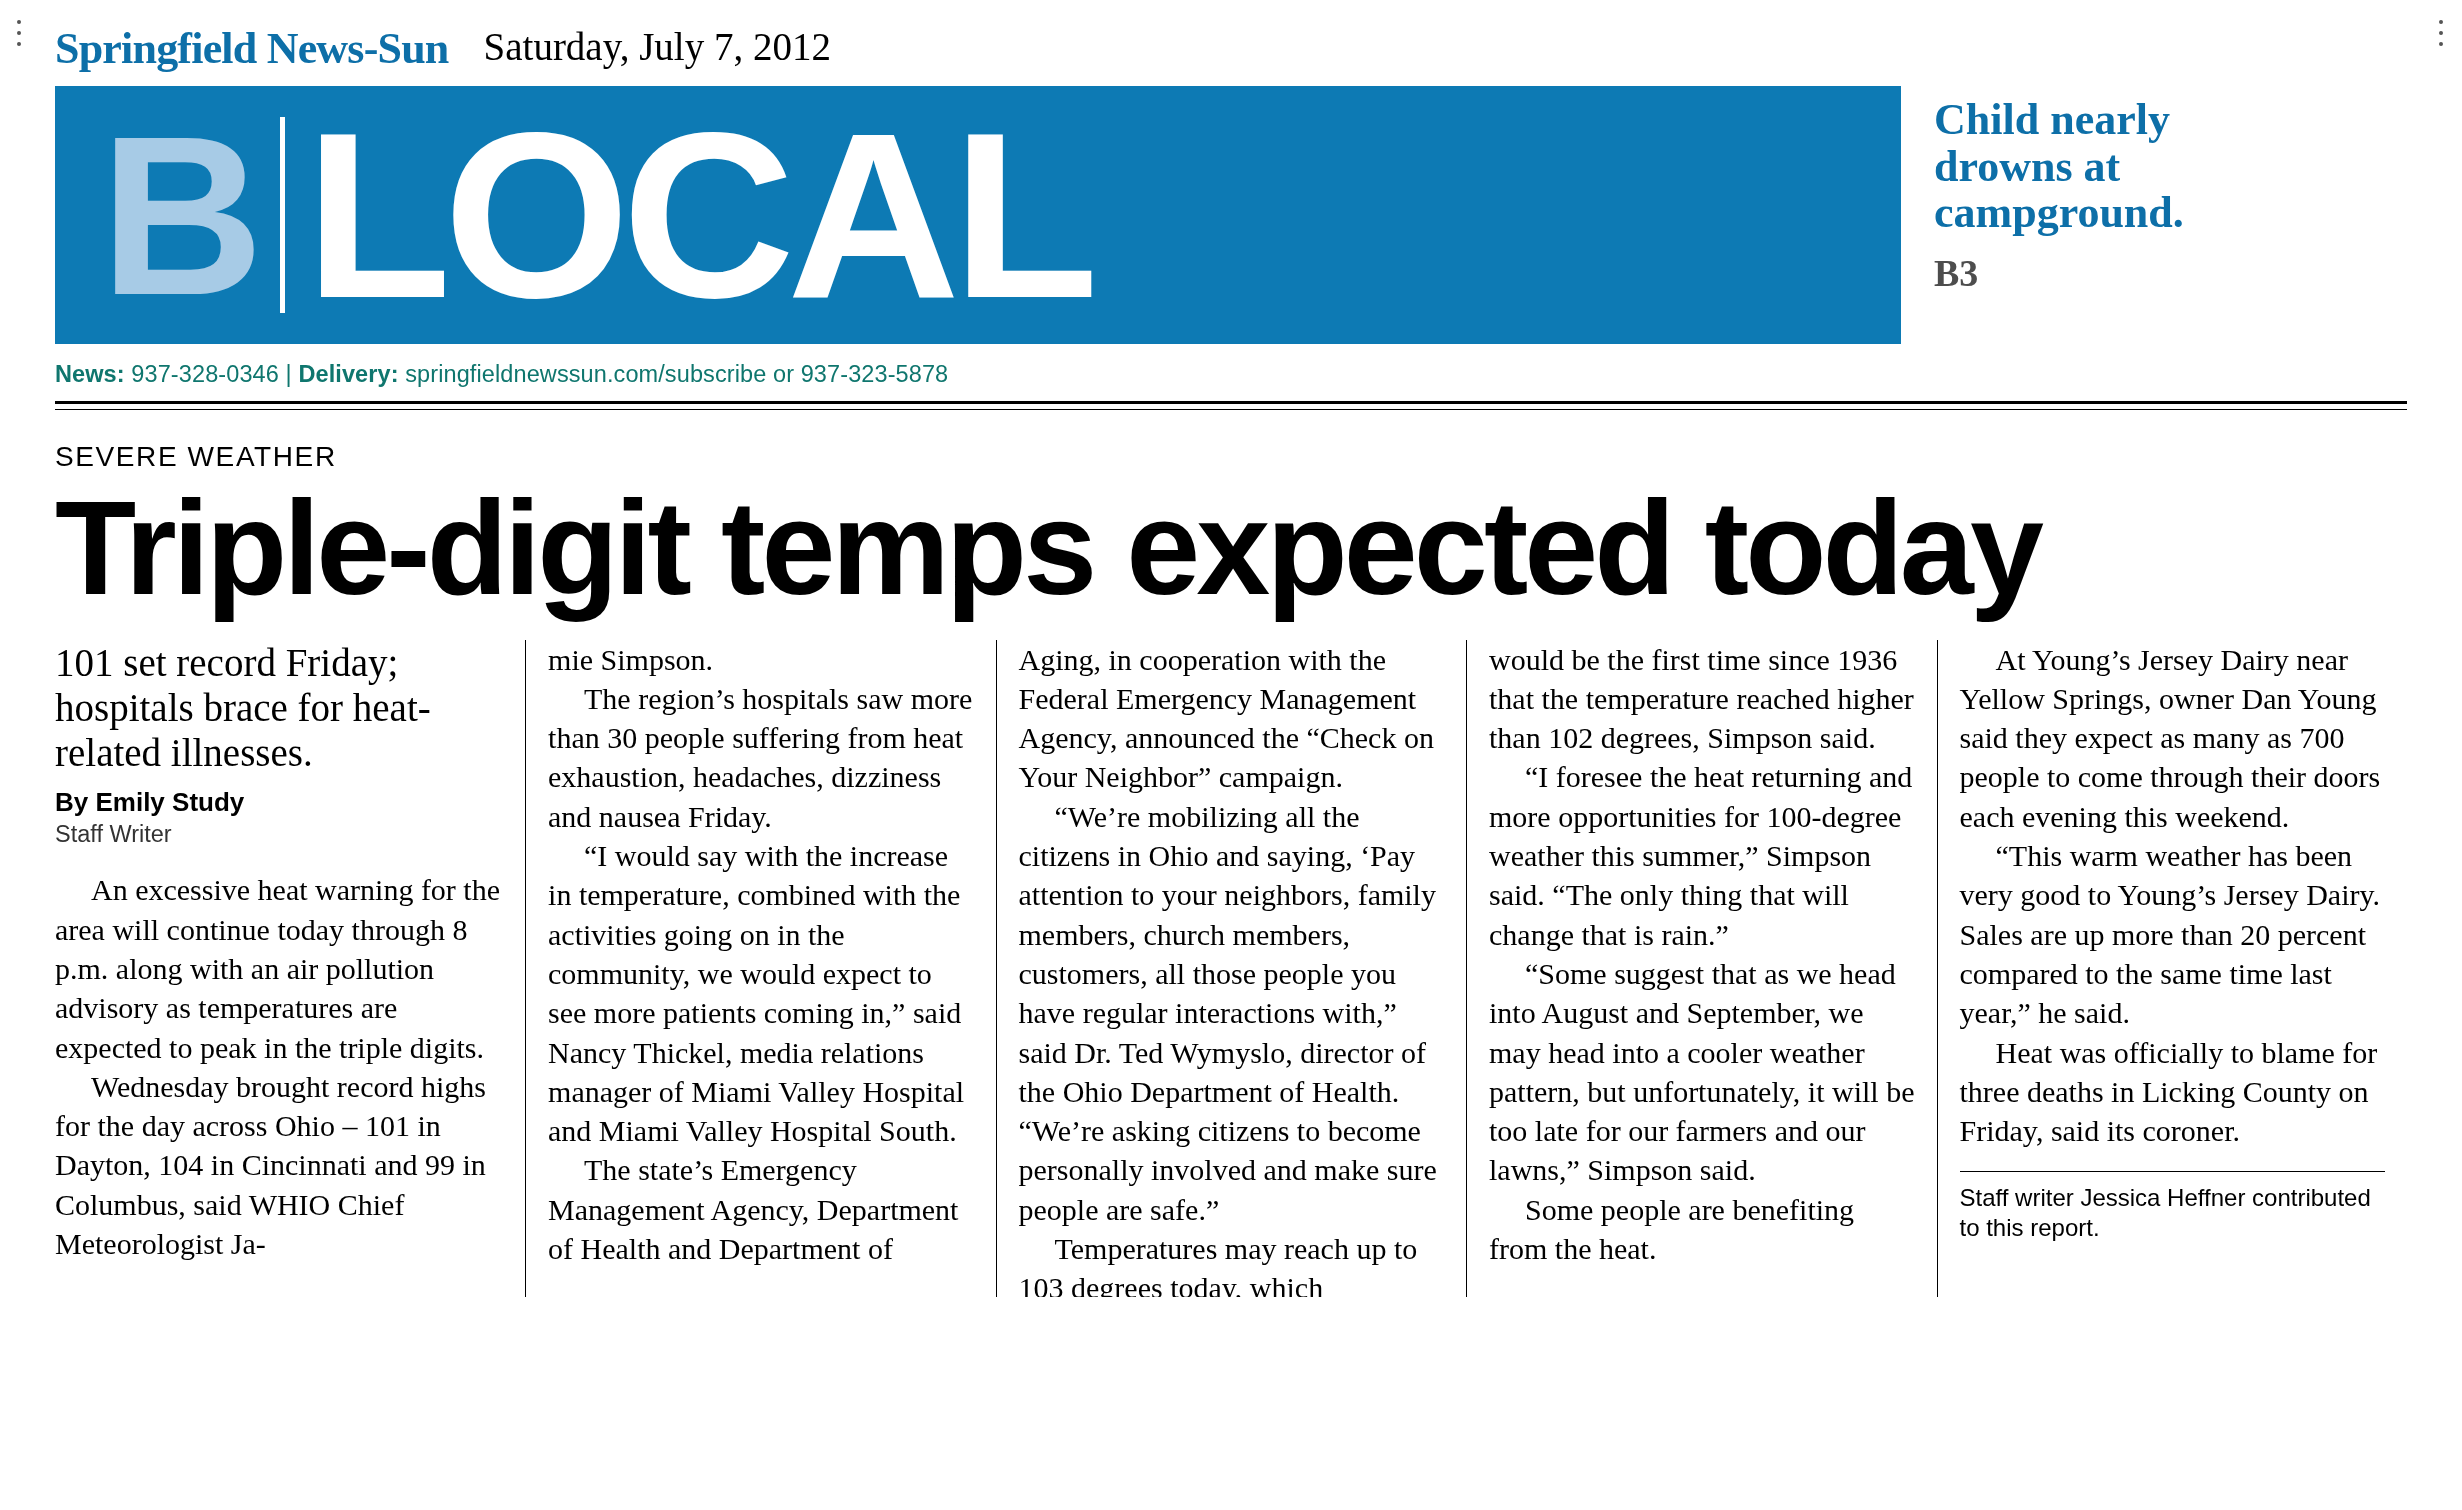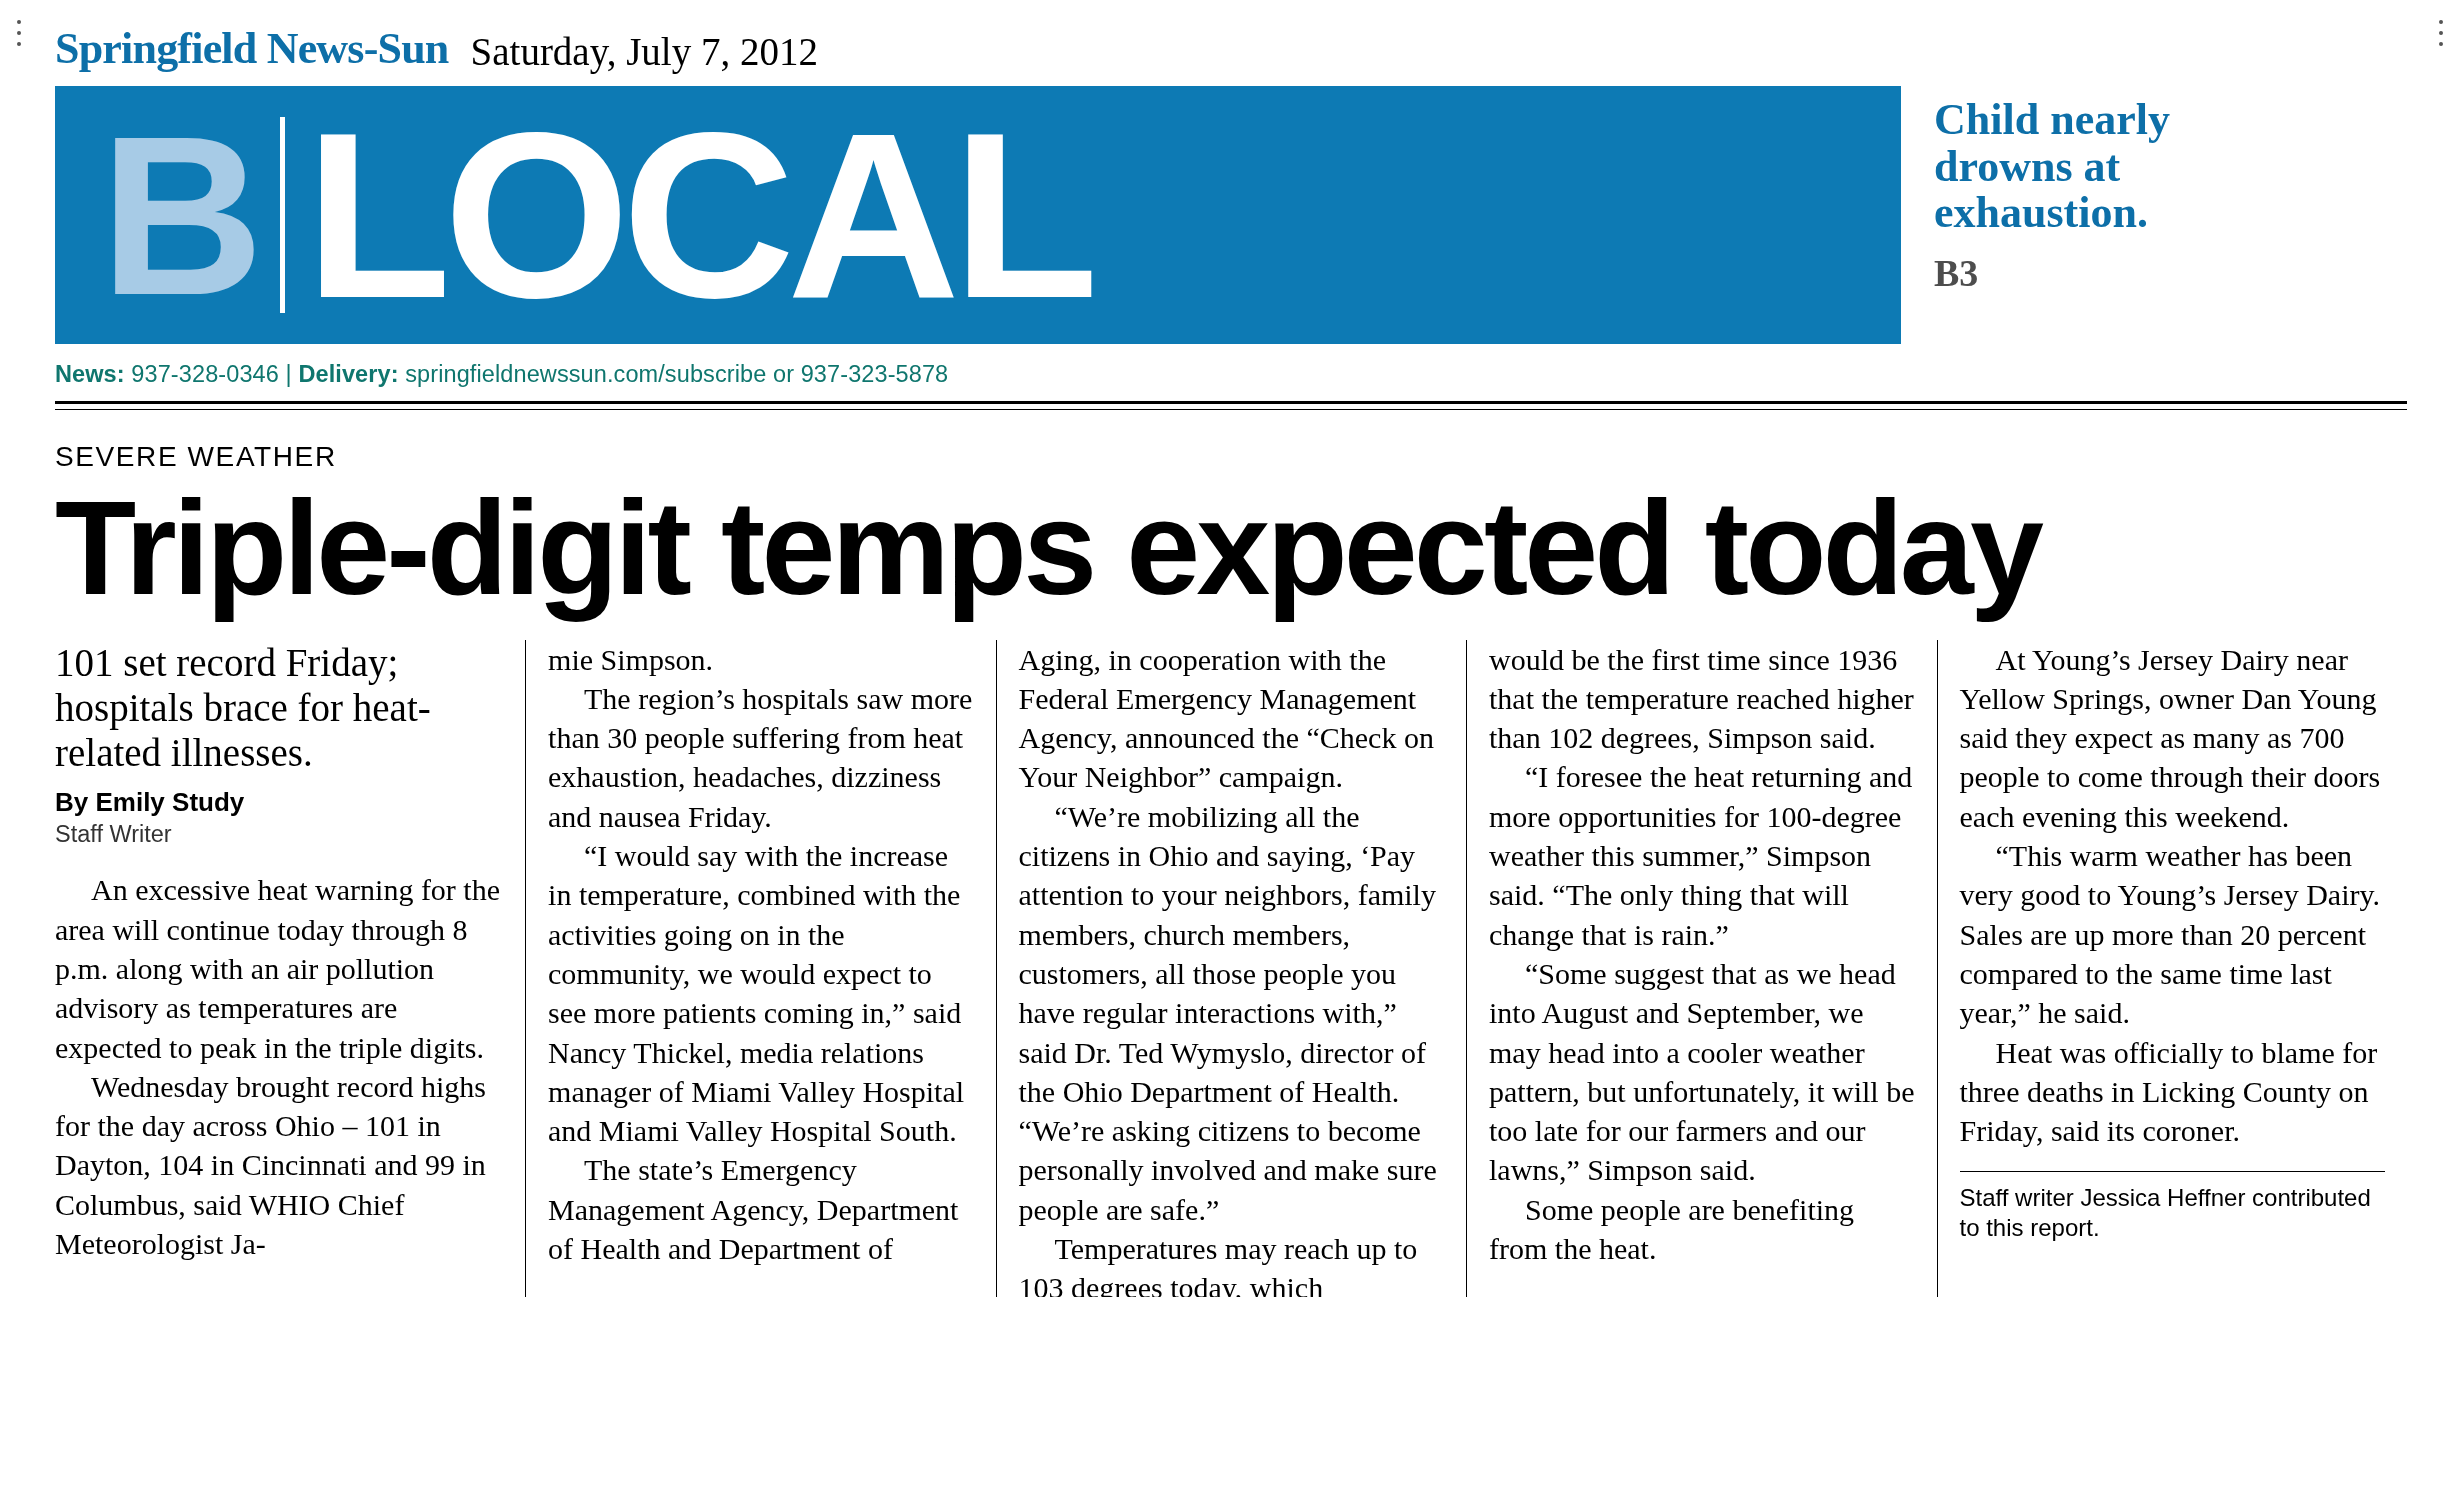--- a/index.html
+++ b/index.html
@@ -18,23 +18,23 @@
     position: relative;
     width: 2462px;
     height: 1510px;
     box-sizing: border-box;
     padding: 0 55px;
   }
 
   
   .masthead {
     display: flex;
-    align-items: flex-end;
+    align-items: flex-start;
     padding-top: 26.6px;
-    gap: 22px;
+    gap: 35px;
   }
   .paper-name {
     font-family: "Liberation Serif", serif;
     font-weight: bold;
     font-size: 44px;
     color: #0d6fa8;
     letter-spacing: -0.8px;
     line-height: 1;
   }
   .paper-date {
@@ -244,21 +244,21 @@
   <div class="banner-wrap">
     <div class="banner">
       <div class="sec-letter">B</div>
       <div class="divider"></div>
       <div class="sec-word">LOCAL</div>
     </div>
     <div class="promo">
       <div class="promo-lines">
         <div>Child nearly</div>
         <div>drowns at</div>
-        <div>exhaustion.</div>
+        <div>campground.</div>
       </div>
       <div class="promo-page">B3</div>
     </div>
   </div>
 
   <div class="contact">
     <b>News:</b>
     <span>937-328-0346</span>
     <span>|</span>
     <b>Delivery:</b>

